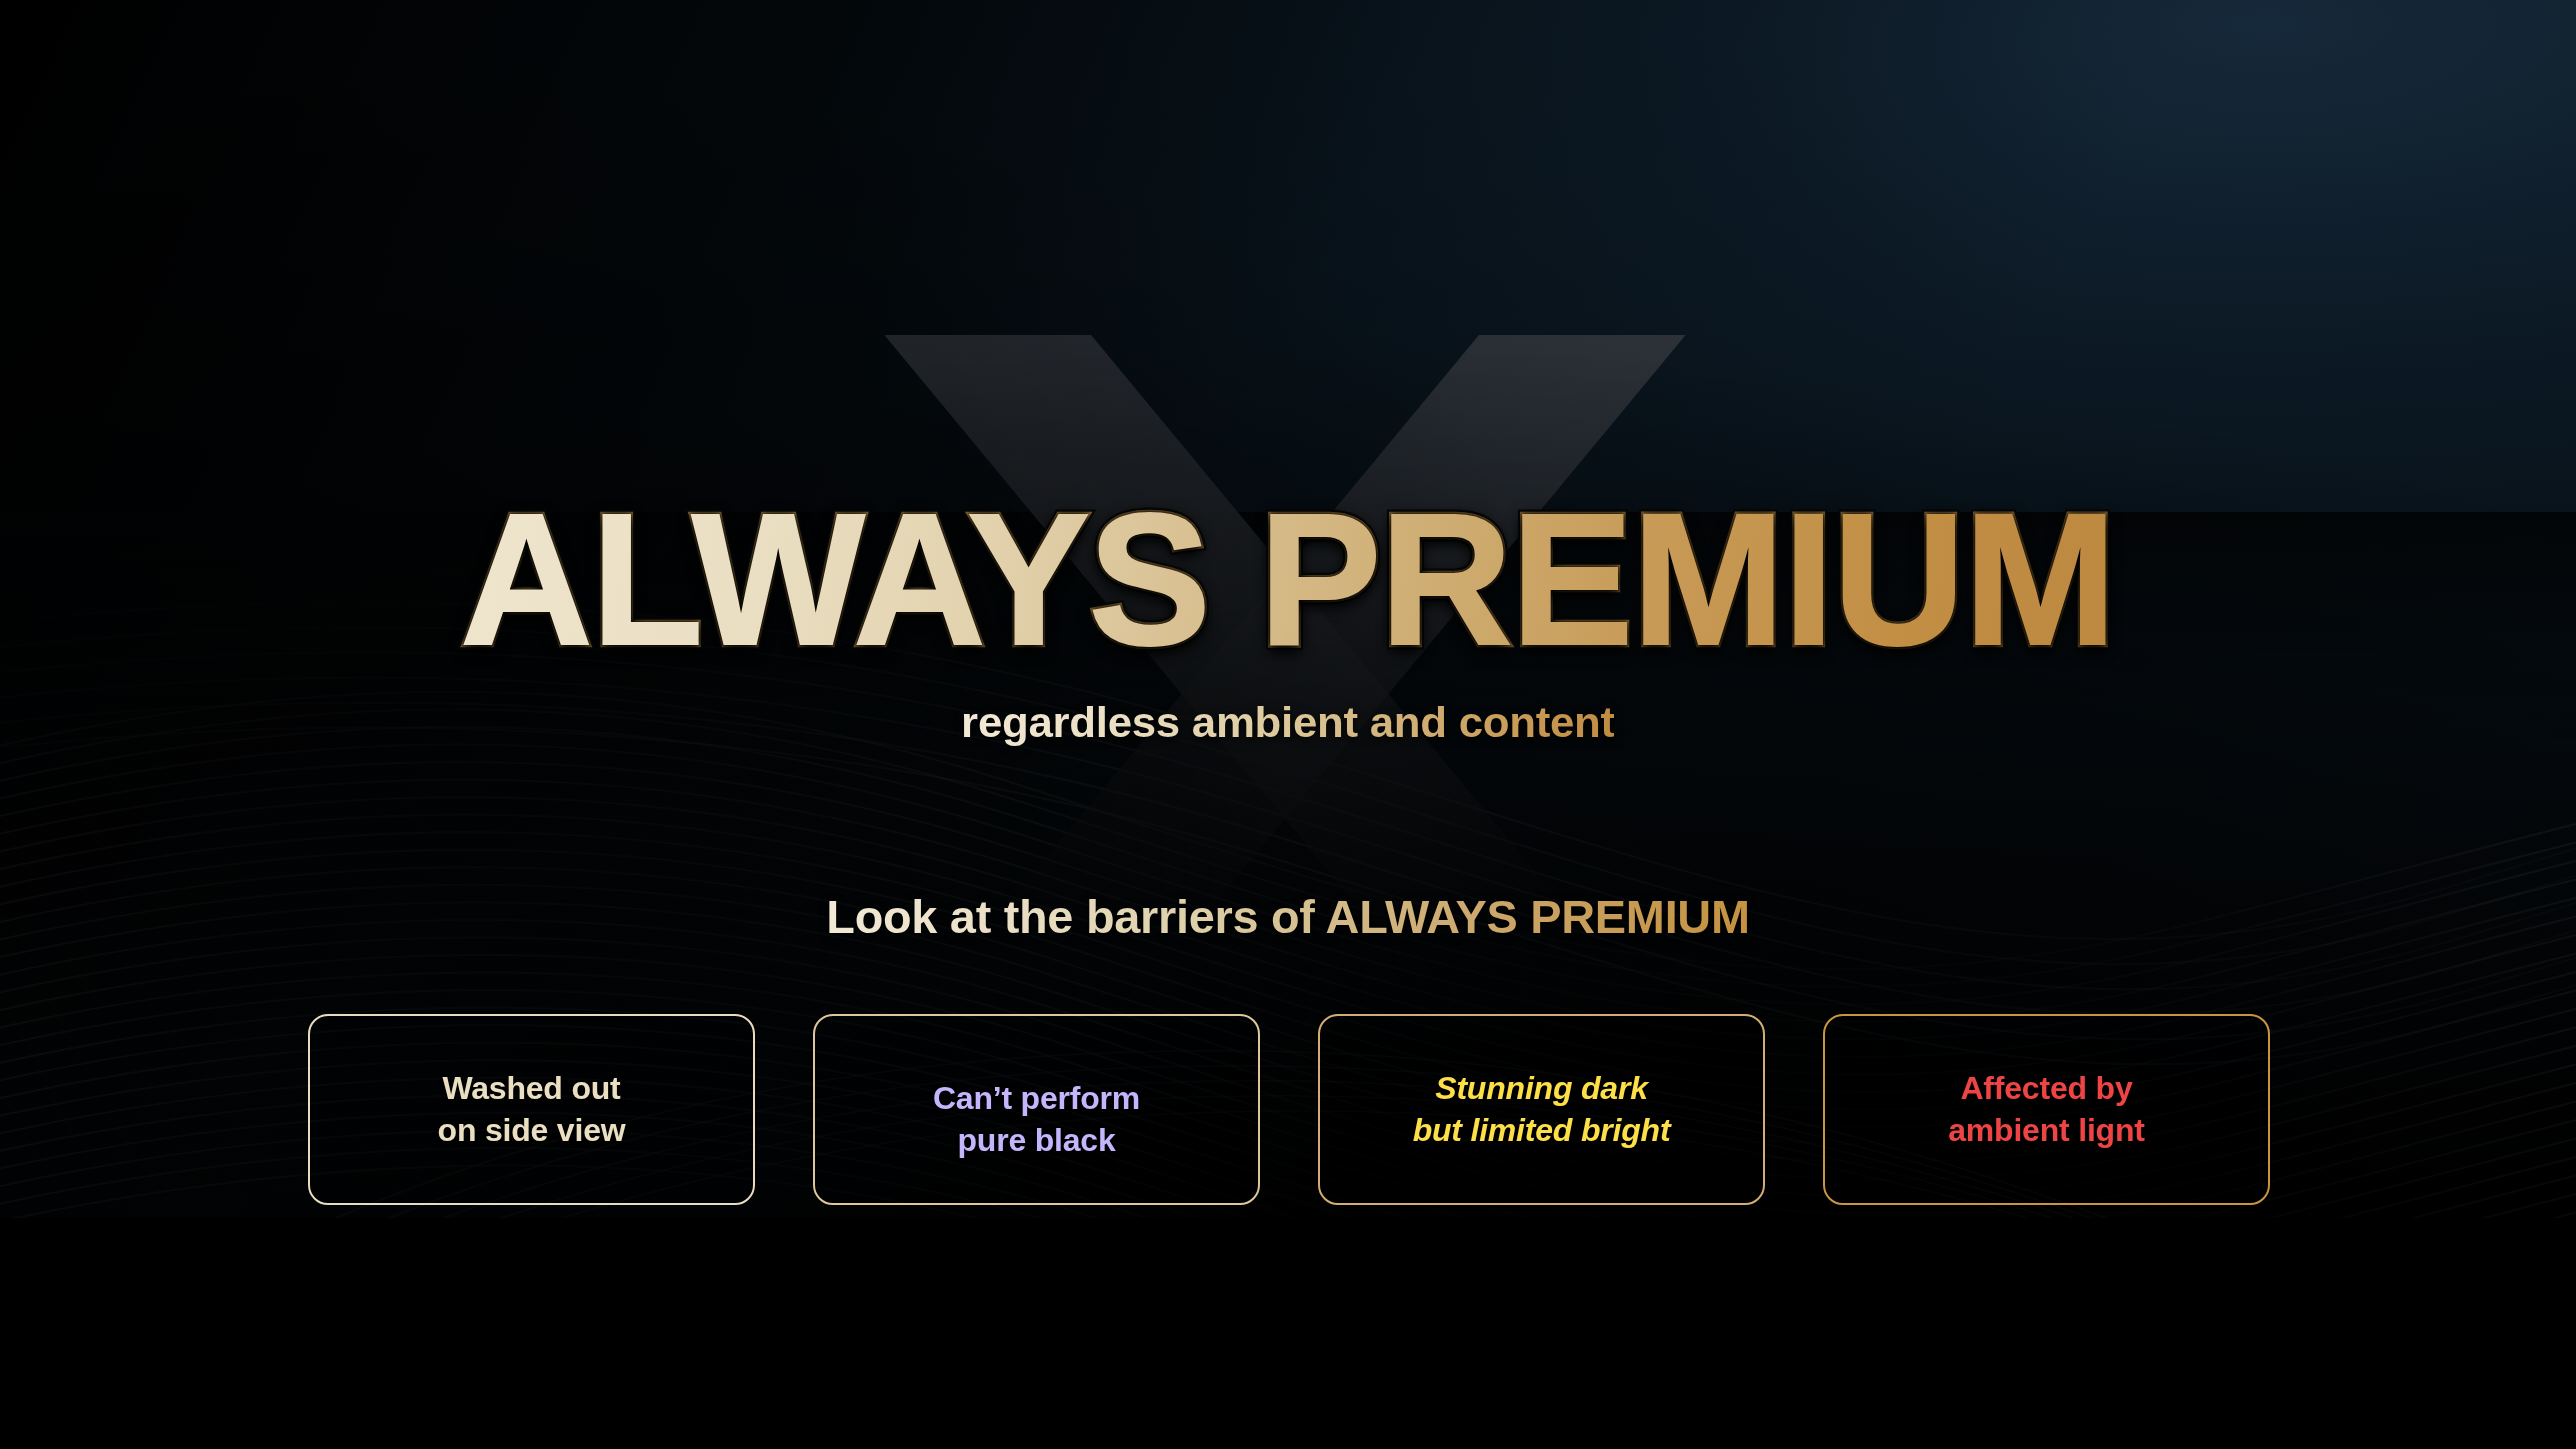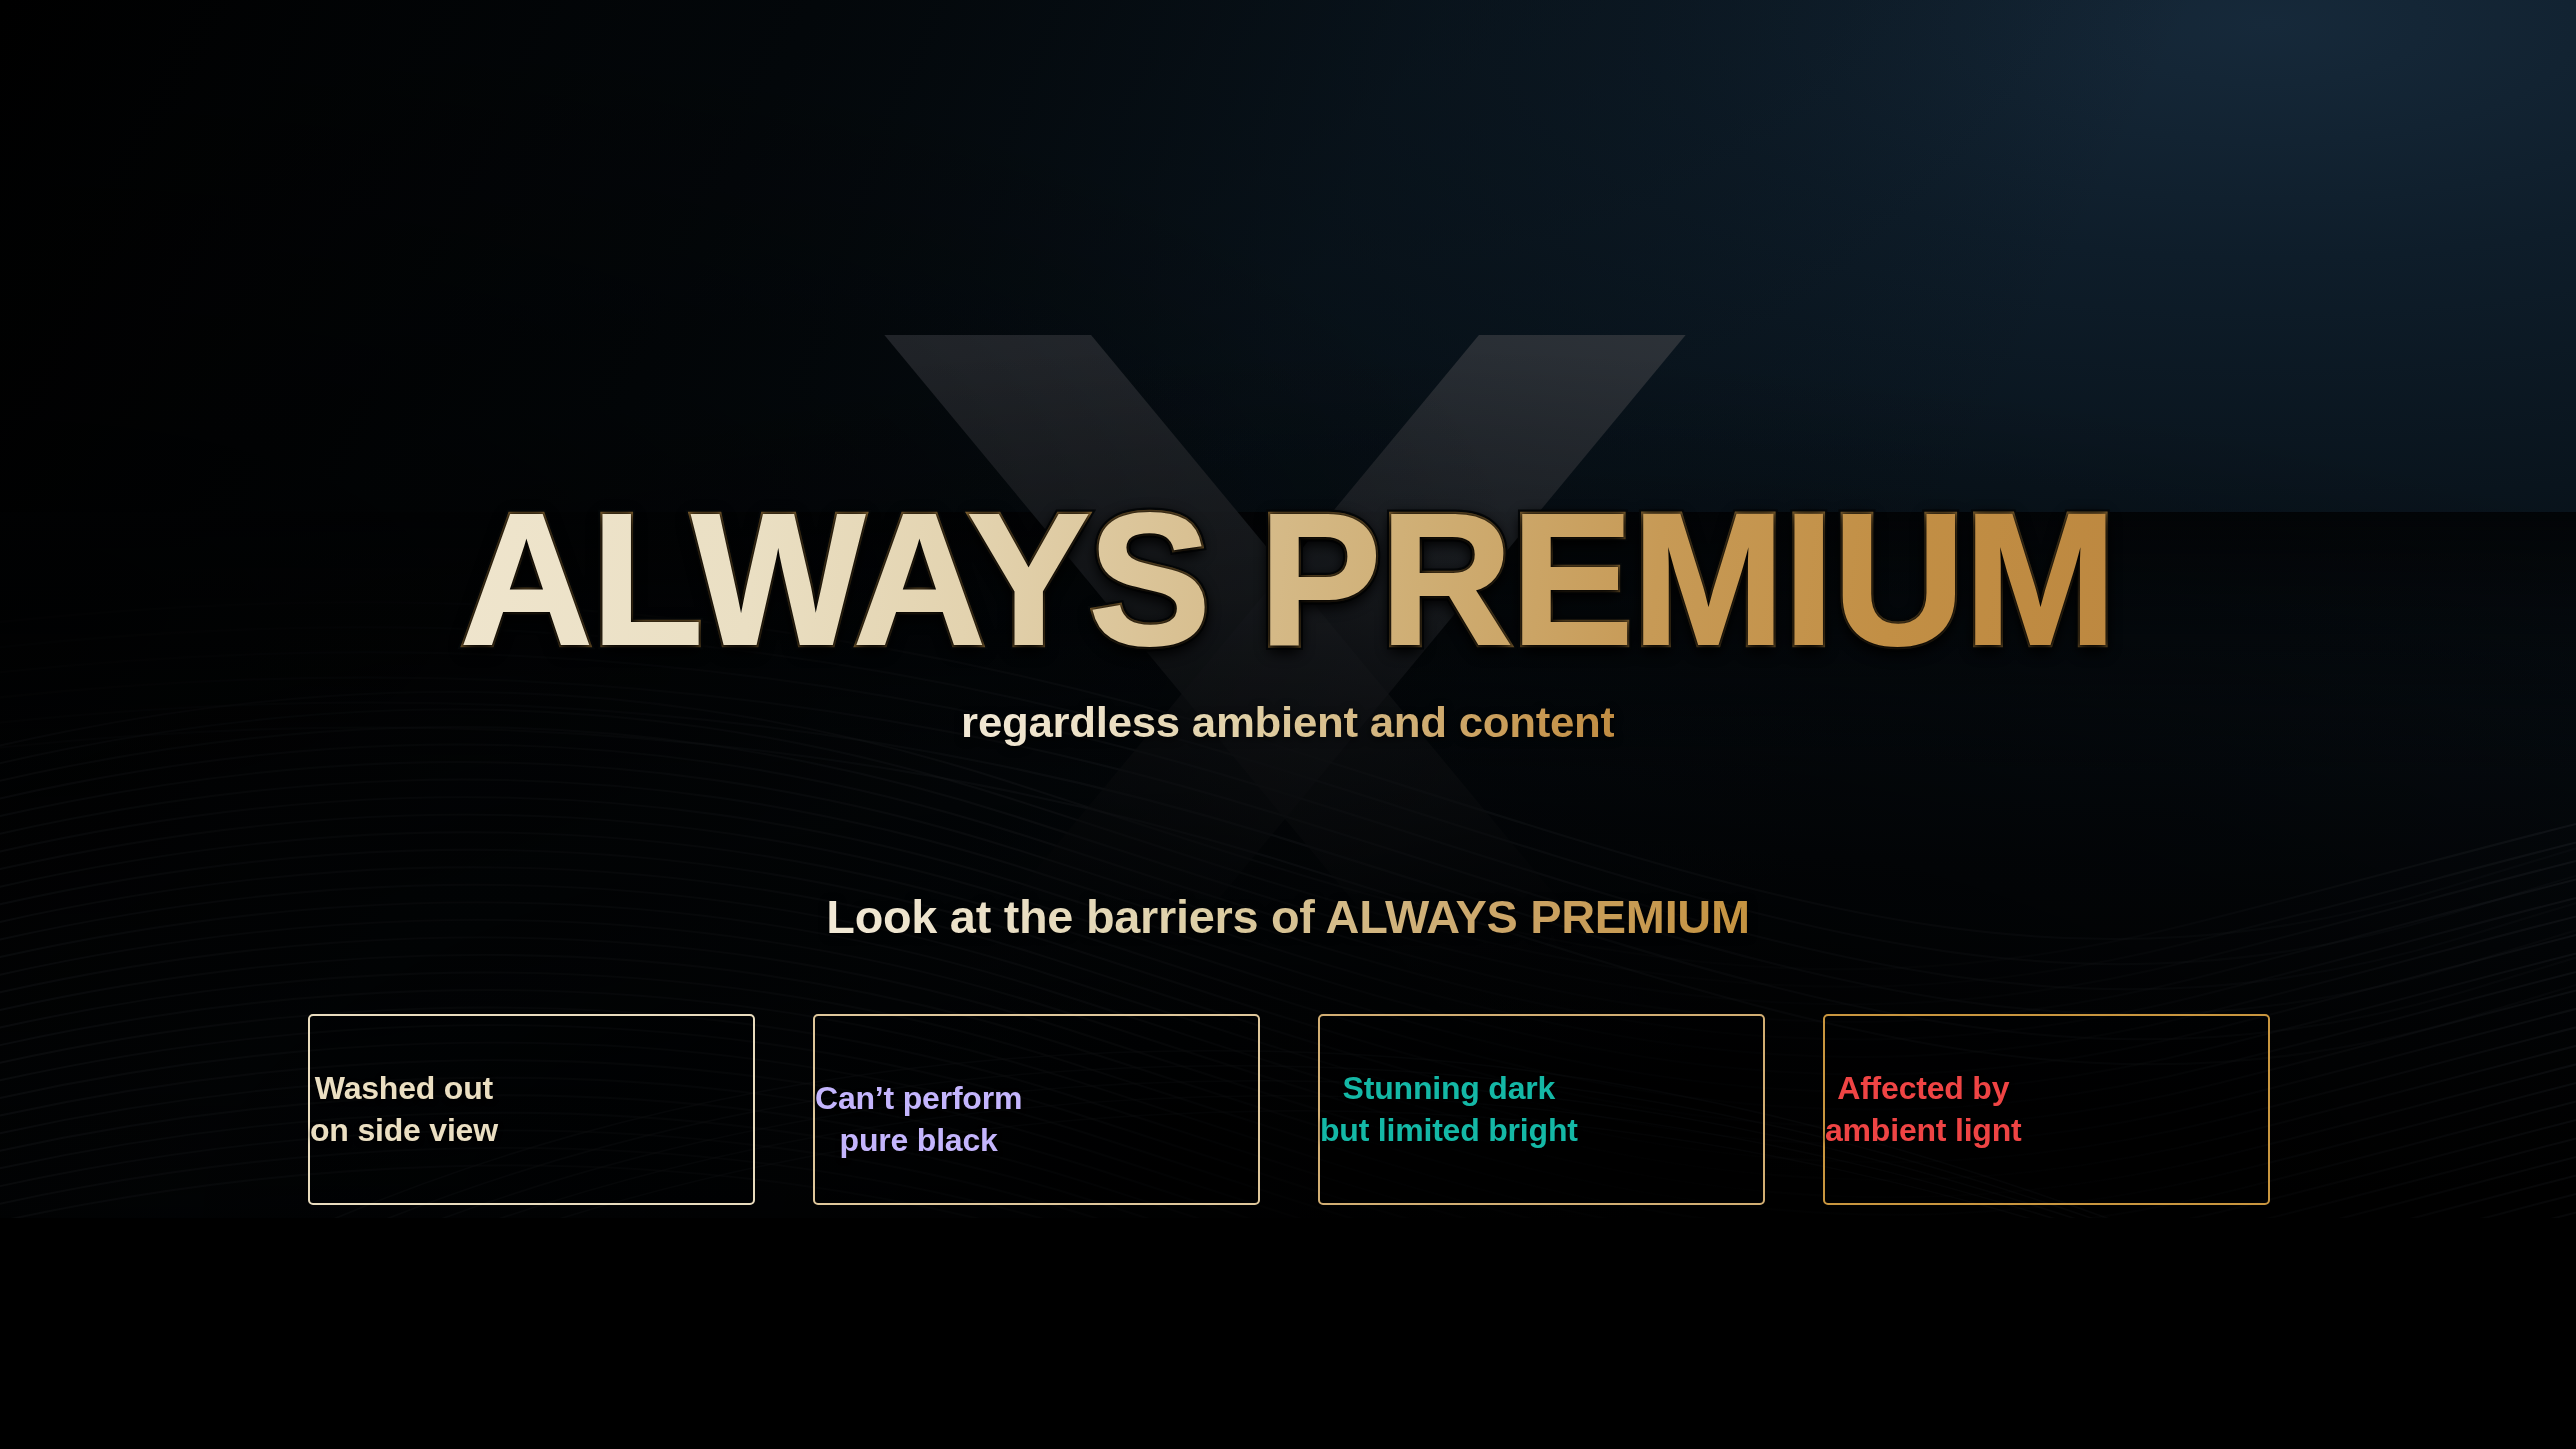--- a/index.html
+++ b/index.html
@@ -181,43 +181,44 @@
     left: 308px;
     width: 1962px;
     height: 191px;
     display: flex;
     justify-content: space-between;
   }
   .card {
     width: 447px;
     height: 100%;
     box-sizing: border-box;
-    border-radius: 5px;
+    border-radius: 20px;
     border: 2px solid #e7dabb;
     display: flex;
     align-items: center;
+    justify-content: center;
     text-align: center;
     background: rgba(0,0,0,0.10);
   }
   .card .card-label {
     font-size: 32px;
     font-weight: 700;
     line-height: 1.30;
     letter-spacing: -0.2px;
     color: #e7dabb;
     text-shadow: 0 2px 5.4px rgba(0,0,0,0.9);
     white-space: pre-line;
   }
   
   .card.c1 { border-color: #e9dcbe; }
   .card.c1 .card-label { color: #ebdfc2; }
   .card.c2 { border-color: #dfc79b; }
   .card.c2 .card-label { color: #c4b5fd; margin-top: 20px; }
   .card.c3 { border-color: #d2ae73; }
-  .card.c3 .card-label { color: #14b8a6; }
+  .card.c3 .card-label { color: #fde047; font-style: italic; }
   .card.c4 { border-color: #c9963f; }
   .card.c4 .card-label { color: #ef4444; }
 </style>
 </head>
 <body>
 
 <div class="stage">
 
   <div class="bg-base"></div>
   <div class="bg-tint-left"></div>

